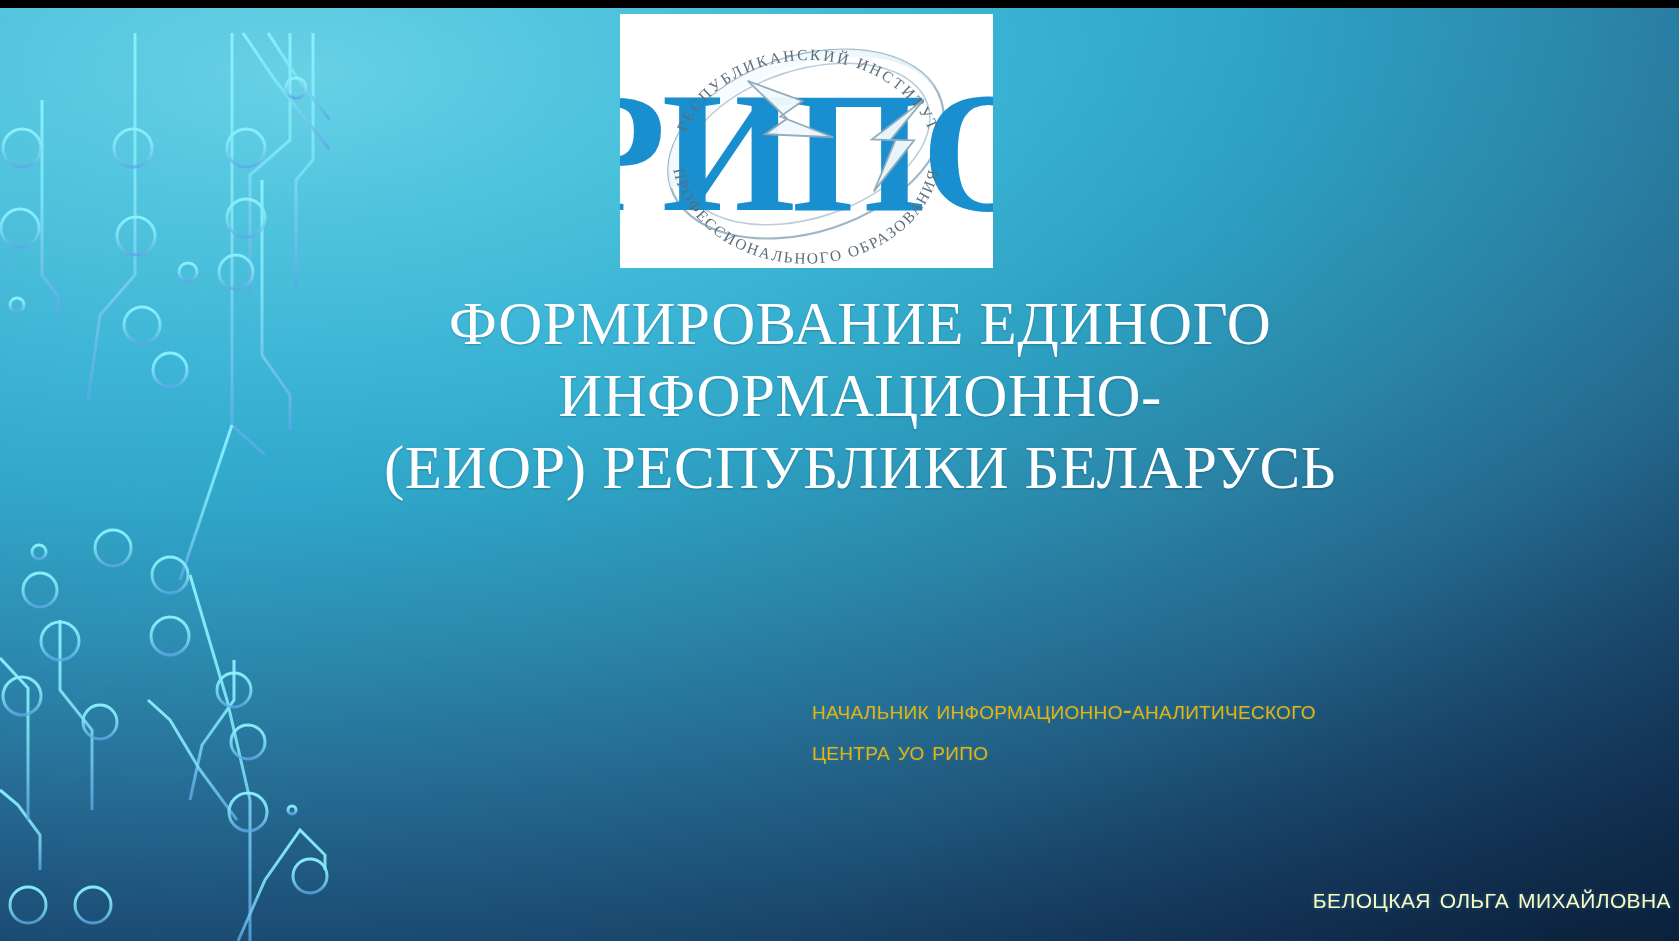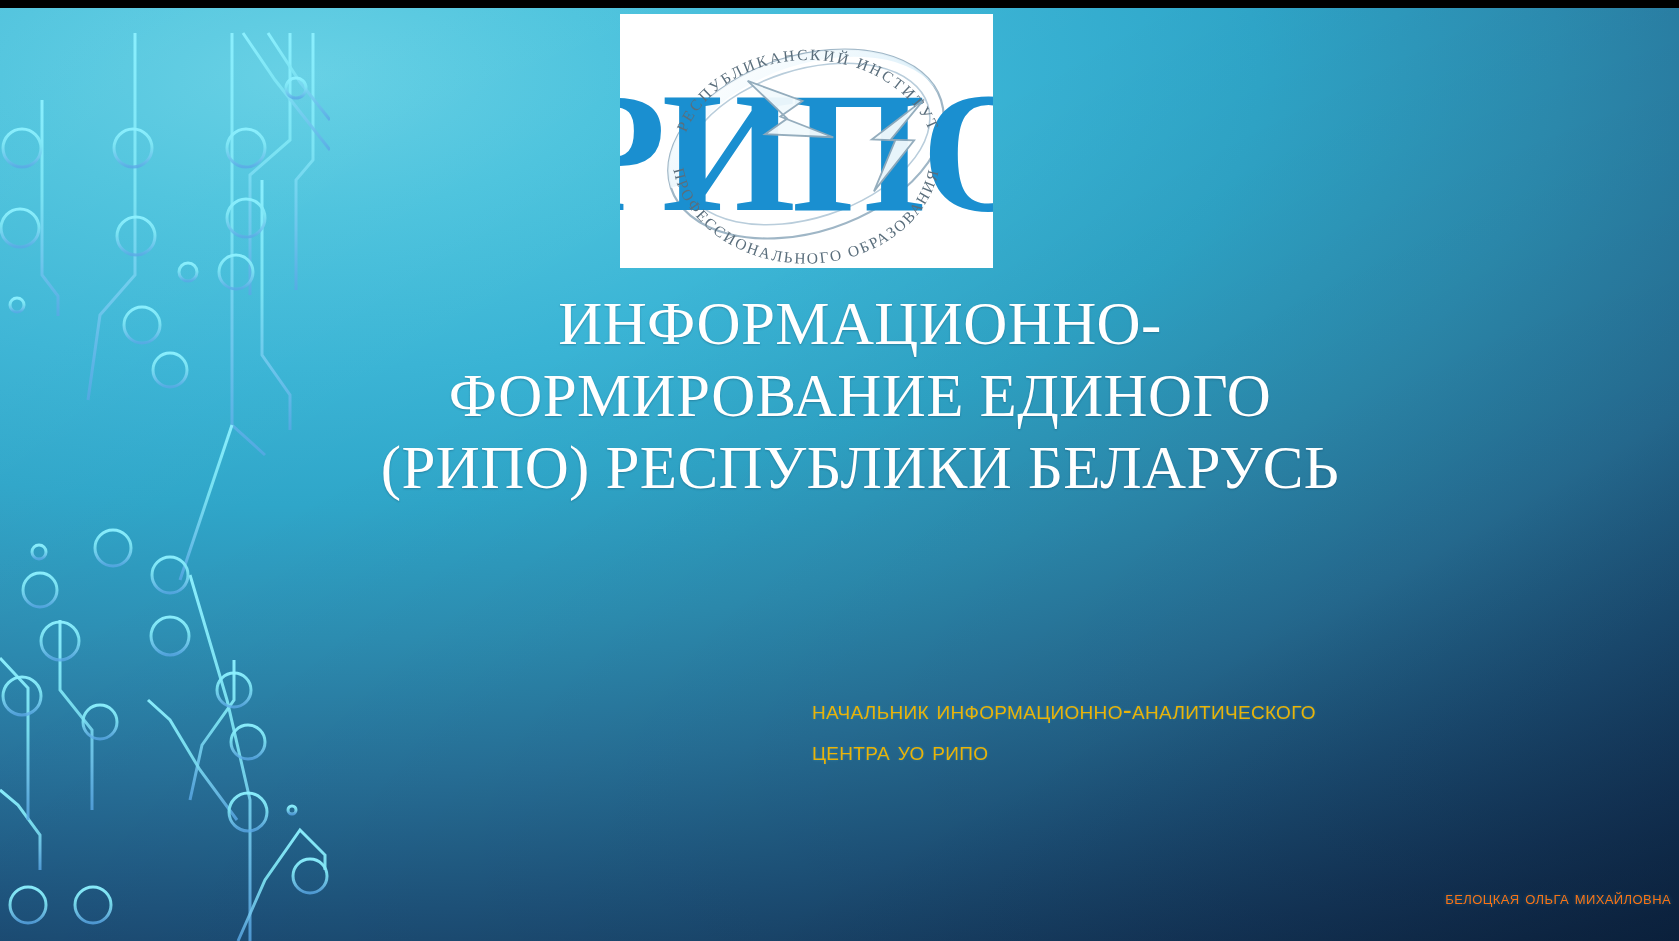--- a/index.html
+++ b/index.html
@@ -124,23 +124,23 @@
   #presenter-block {
     position: absolute;
     right: 8px;
     top: 878px;
     width: 700px;
     text-align: right;
     z-index: 20;
   }
   #presenter-name {
     font-family: "Liberation Sans", sans-serif;
-    font-size: 19px;
+    font-size: 30px;
     line-height: 40px;
-    color: #f97316;
+    color: #fef9c3;
     letter-spacing: 0.4px;
     font-variant: small-caps;
     text-transform: lowercase;
     white-space: nowrap;
     text-shadow: 0 0 4px rgba(80,220,250,0.3);
   }
 </style>
 </head>
 <body>
 
@@ -274,23 +274,23 @@
       <text font-family="Liberation Serif, serif" font-size="15.5" fill="#5a6e7c" letter-spacing="2.4">
         <textPath href="#arcTop" startOffset="50%" text-anchor="middle">РЕСПУБЛИКАНСКИЙ ИНСТИТУТ</textPath>
       </text>
       <text font-family="Liberation Serif, serif" font-size="15.5" fill="#5a6e7c" letter-spacing="2.0">
         <textPath href="#arcBot" startOffset="50%" text-anchor="middle">ПРОФЕССИОНАЛЬНОГО ОБРАЗОВАНИЯ</textPath>
       </text>
     </svg>
   </div>
 
   <div id="title-block">
+    <div class="title-line">ФОРМИРОВАНИЕ ЕДИНОГО</div>
     <div class="title-line">ИНФОРМАЦИОННО-</div>
-    <div class="title-line">ФОРМИРОВАНИЕ ЕДИНОГО</div>
-    <div class="title-line">(РИПО) РЕСПУБЛИКИ БЕЛАРУСЬ</div>
+    <div class="title-line">(ЕИОР) РЕСПУБЛИКИ БЕЛАРУСЬ</div>
   </div>
 
   <div id="subtitle-block">
     <div class="subtitle-line">НАЧАЛЬНИК ИНФОРМАЦИОННО-АНАЛИТИЧЕСКОГО</div>
     <div class="subtitle-line">ЦЕНТРА УО РИПО</div>
   </div>
 
   <div id="presenter-block">
     <div id="presenter-name">БЕЛОЦКАЯ ОЛЬГА МИХАЙЛОВНА</div>
   </div>

